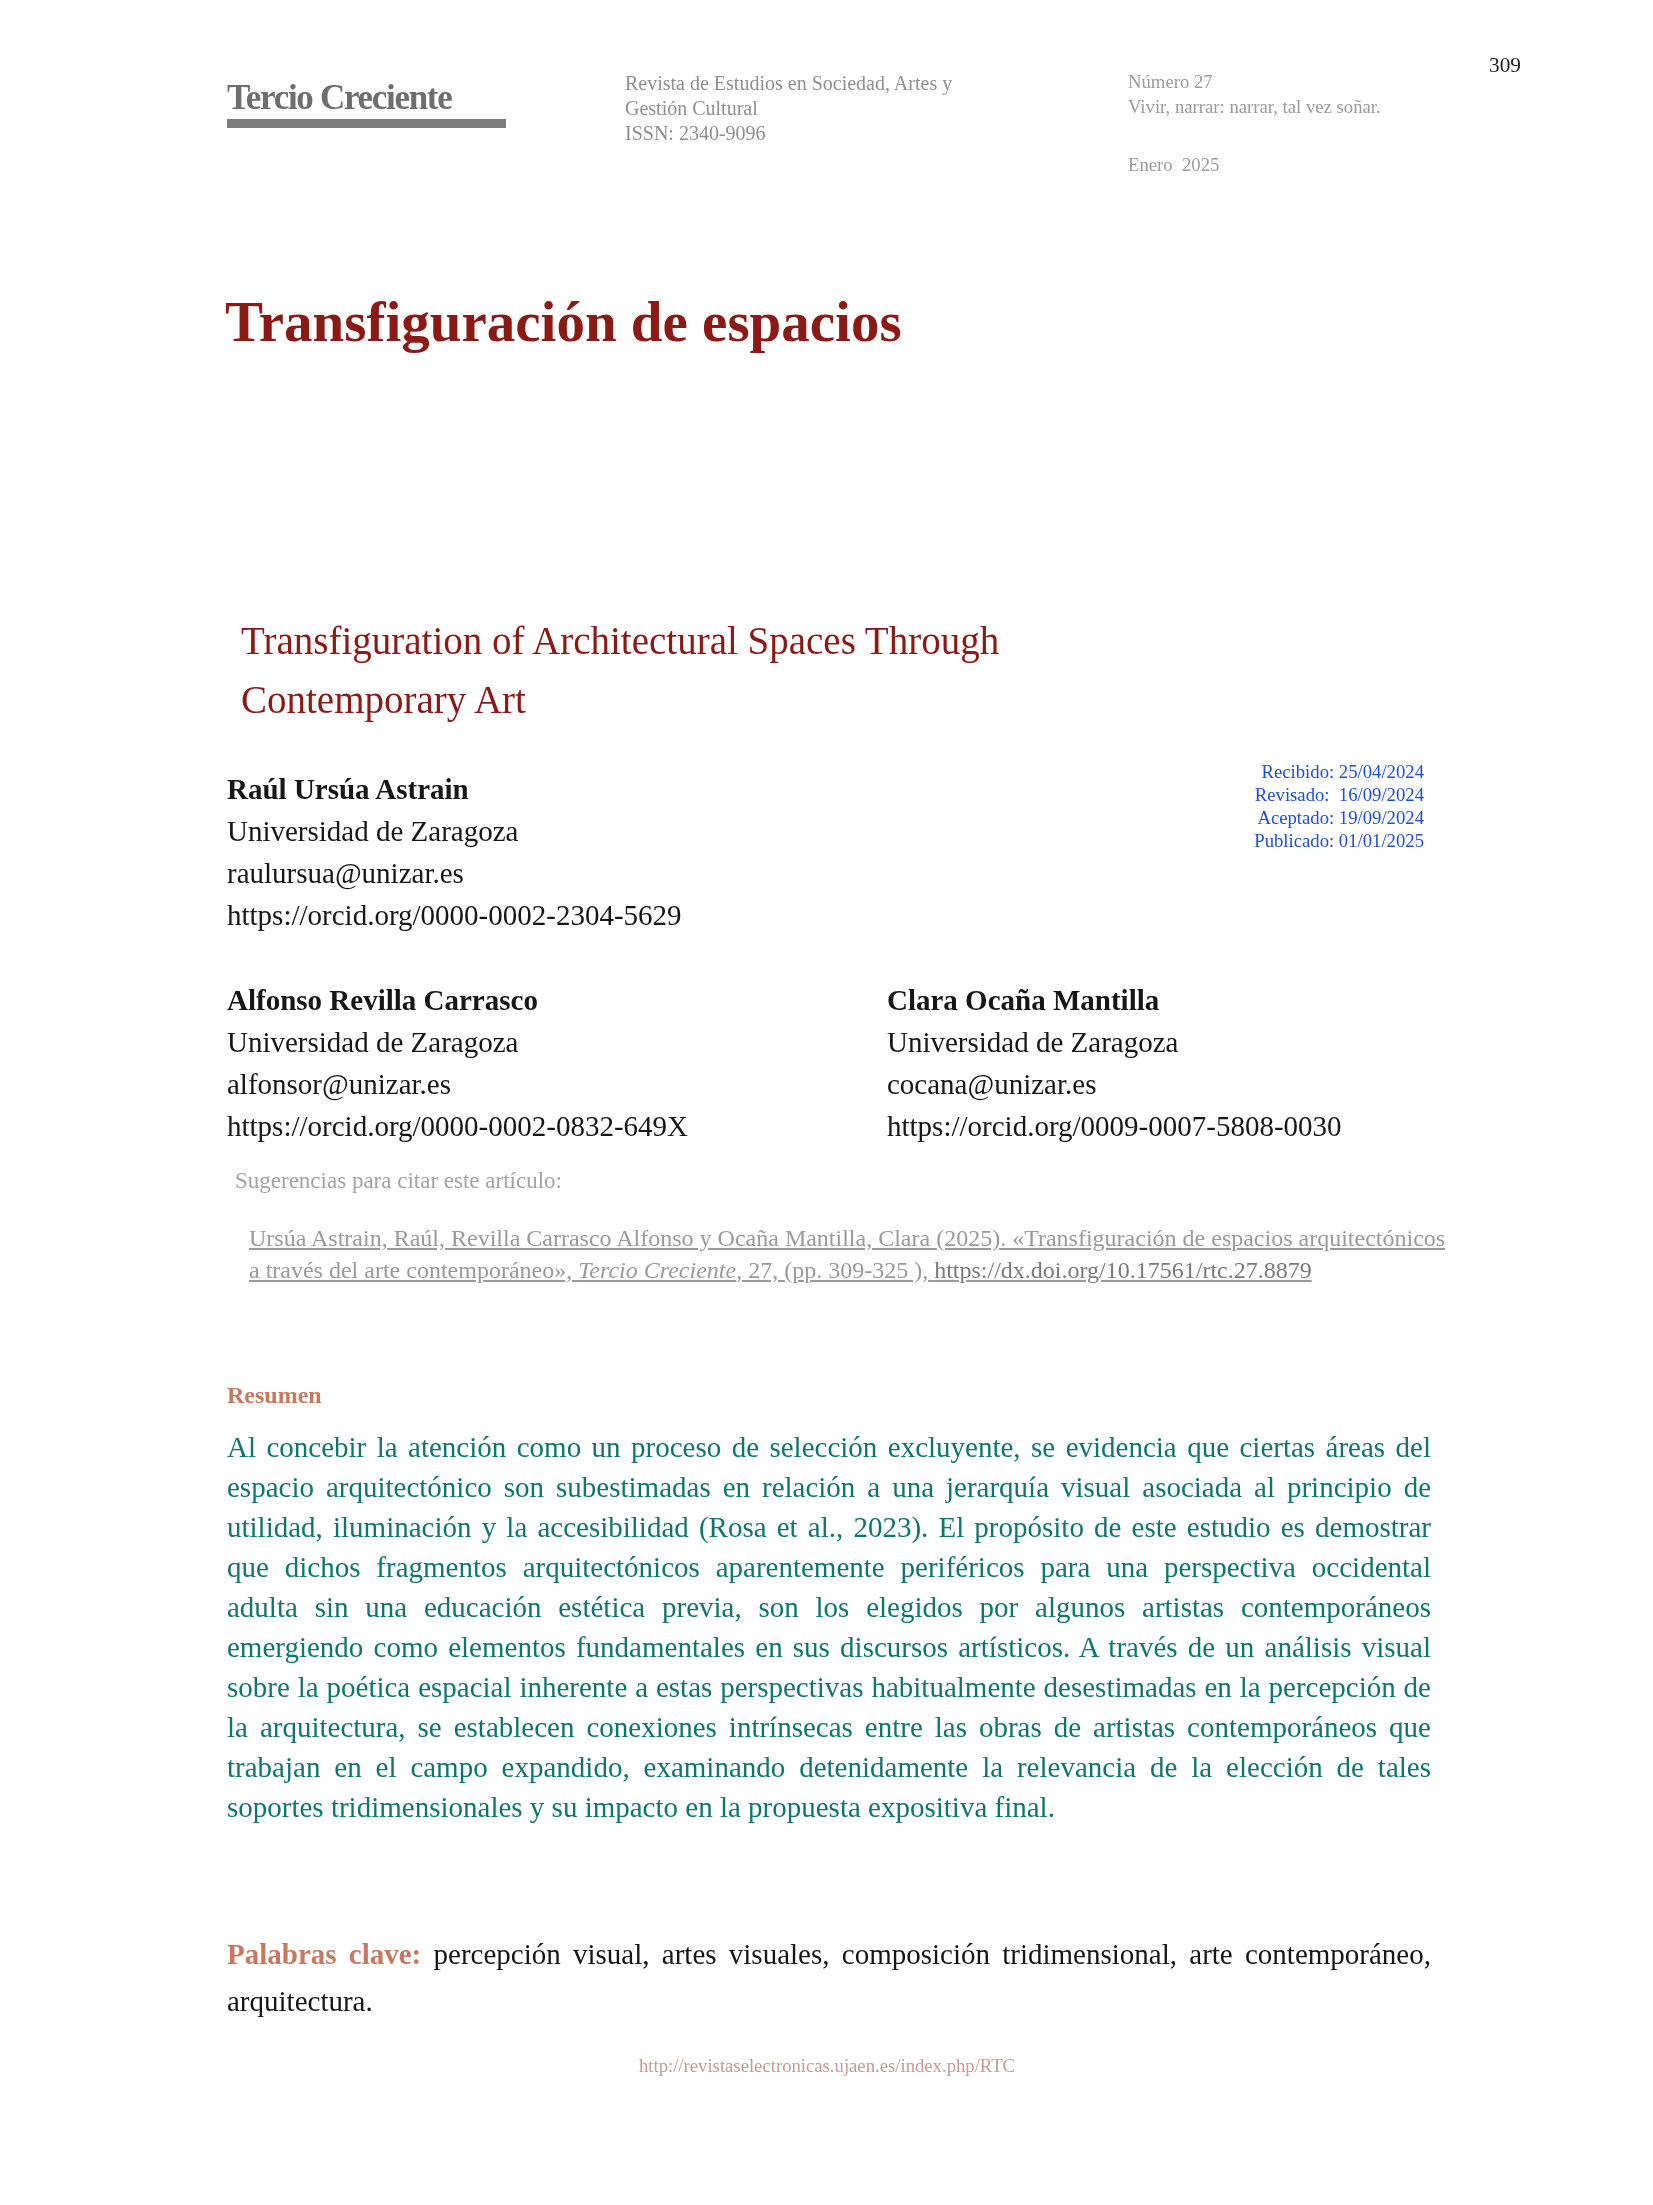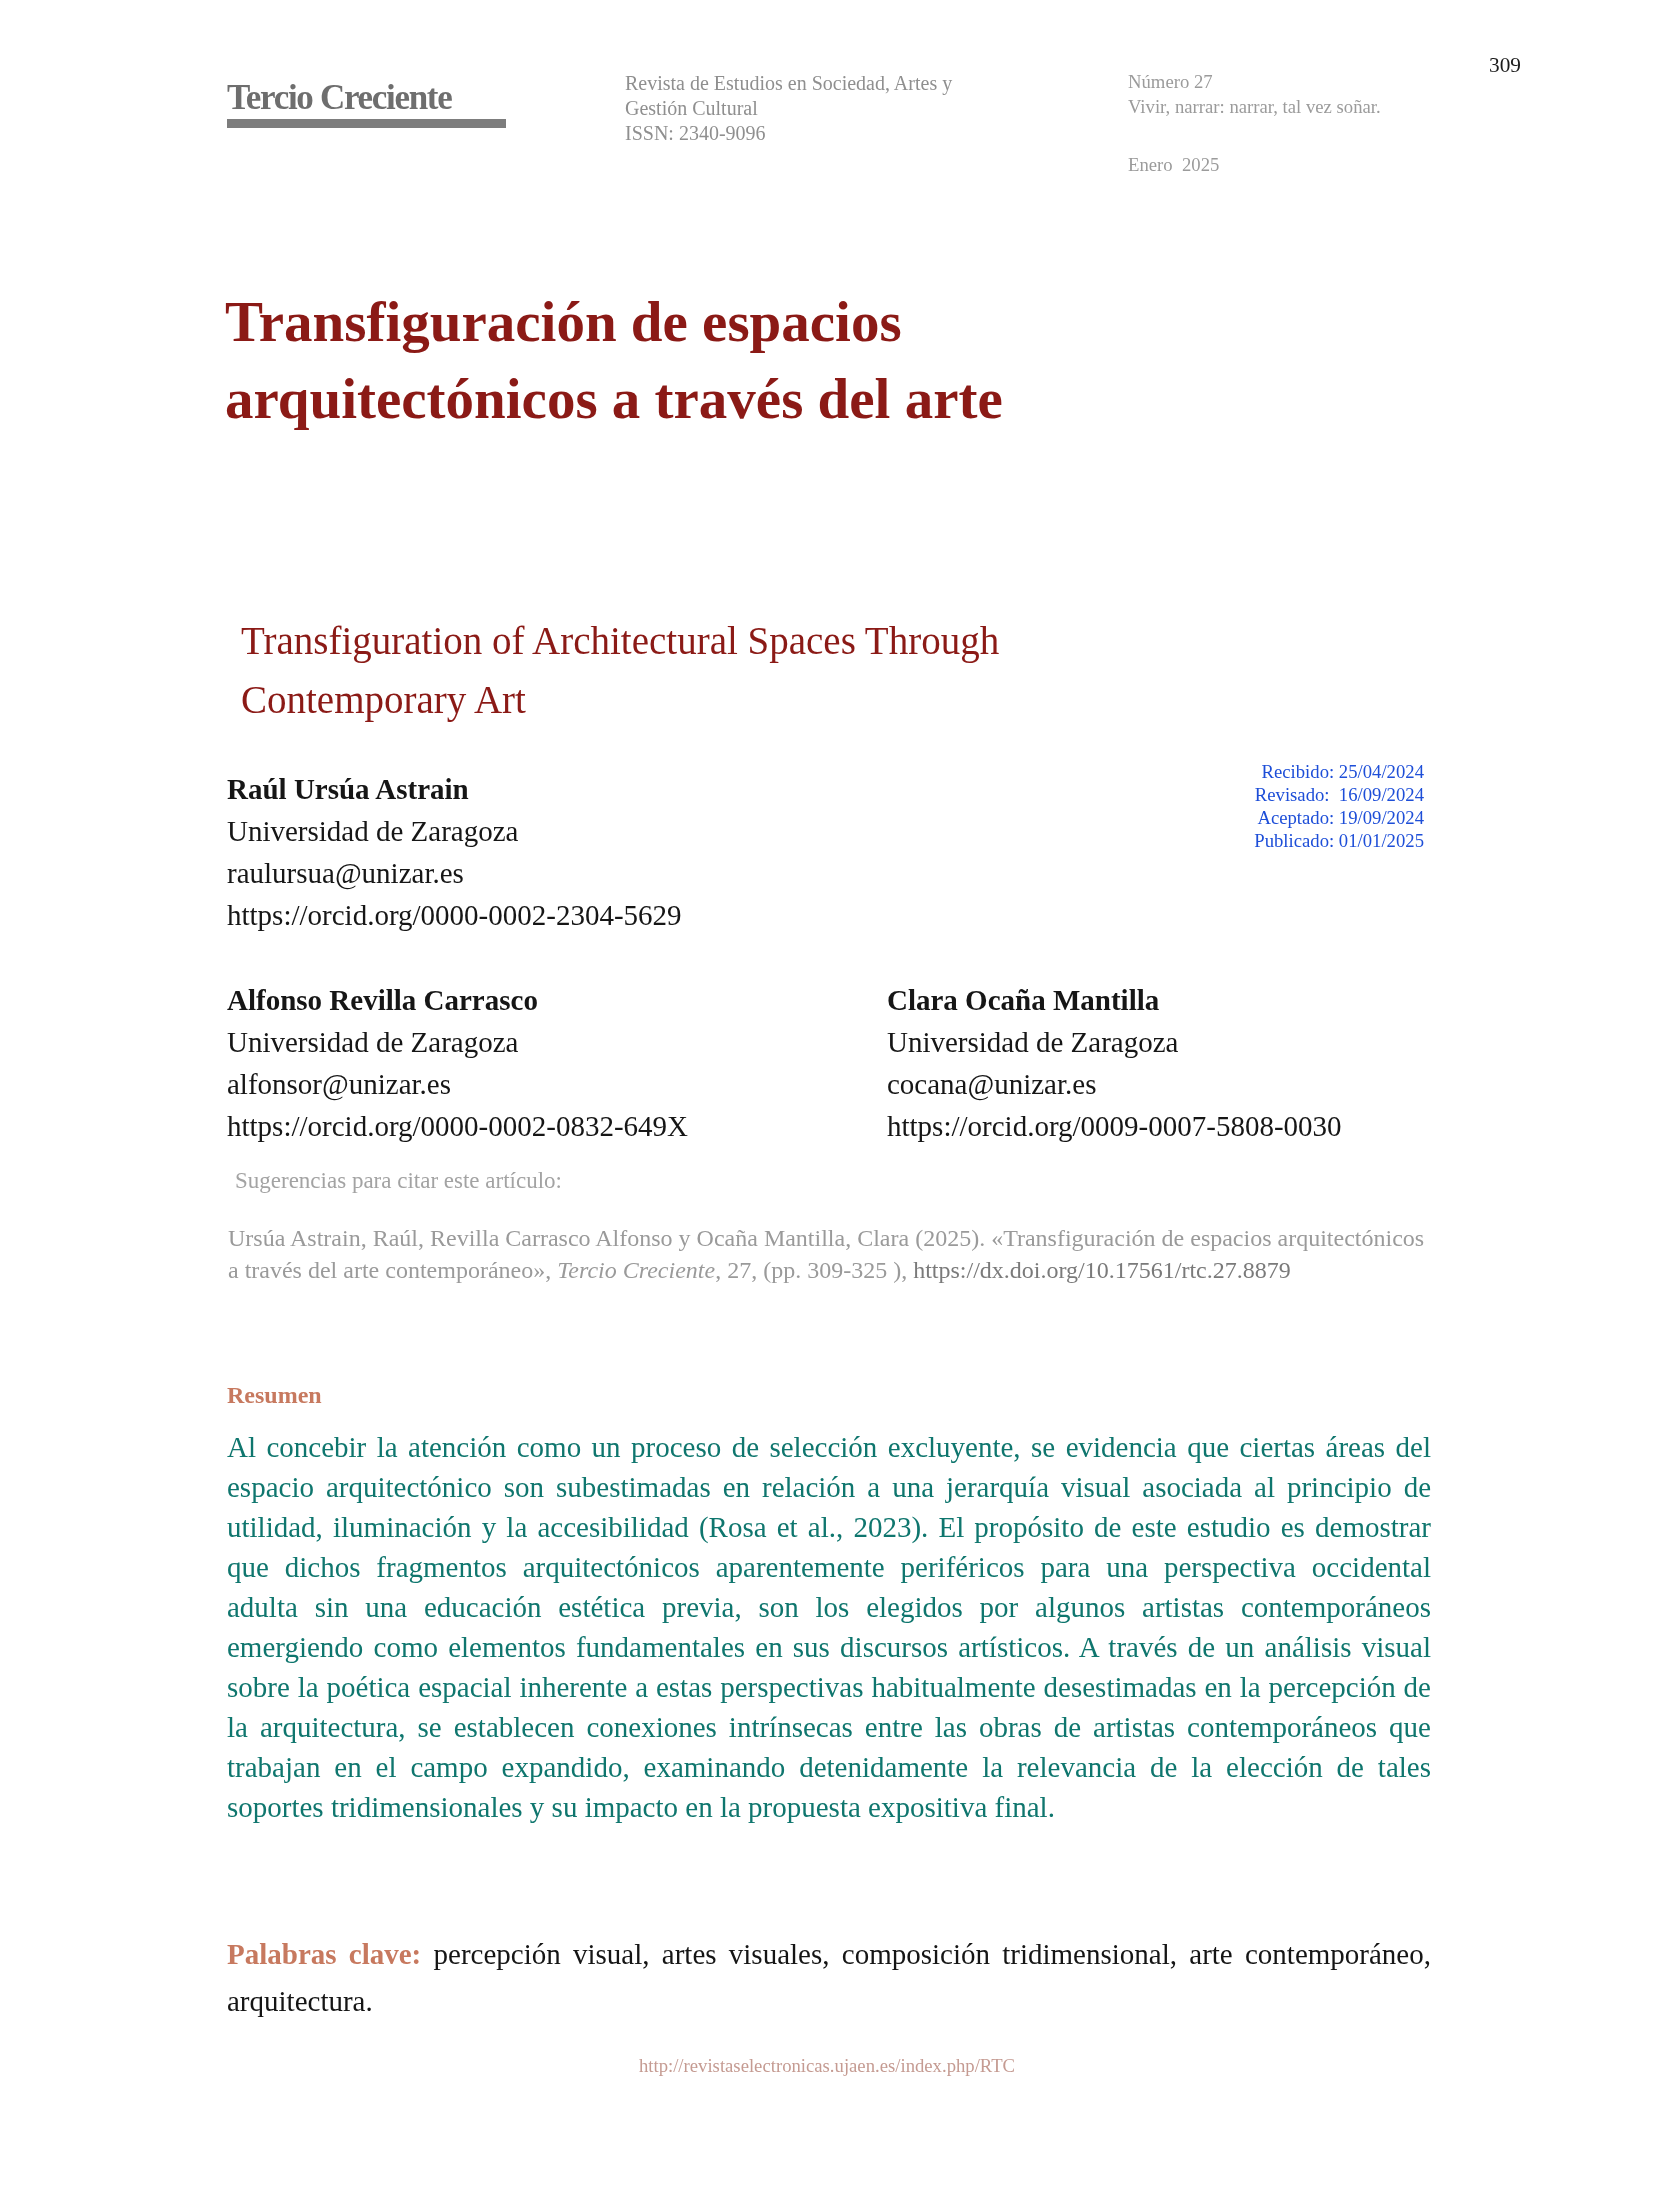--- a/index.html
+++ b/index.html
@@ -114,26 +114,27 @@
   
   .citation-label {
     position: absolute;
     left: 235px;
     top: 1168px;
     font-size: 23px;
     color: #a3a3a3;
   }
   .citation-text {
     position: absolute;
-    left: 228px;
+    left: 249px;
     top: 1222px;
     width: 1197px;
     font-size: 24px;
     color: #9a9a9a;
     line-height: 32px;
+    text-decoration: underline;
   }
   .citation-journal { font-style: italic; }
   .citation-link { color: #7a7a7a; text-decoration: none; }
 
   
   .abstract-heading {
     position: absolute;
     left: 227px;
     top: 1382px;
     font-size: 24px;
@@ -200,21 +201,21 @@
   </div>
 
   <div class="issue-info">
     <div>Número 27</div>
     <div>Vivir, narrar: narrar, tal vez soñar.</div>
     <span class="issue-date">Enero  2025</span>
   </div>
 
   <h1 class="title-es" style="margin:0;">
     <span>Transfiguración de espacios</span><br>
-    <span>arquitectónicos a través del arte</span><br>
+    <br>
   </h1>
 
   <h2 class="title-en" style="margin:16px;">
     <span>Transfiguration of Architectural Spaces Through</span><br>
     <span>Contemporary Art</span>
   </h2>
 
   <div class="author-block author-1">
     <div class="author-name">Raúl Ursúa Astrain</div>
     <div>Universidad de Zaragoza</div>

